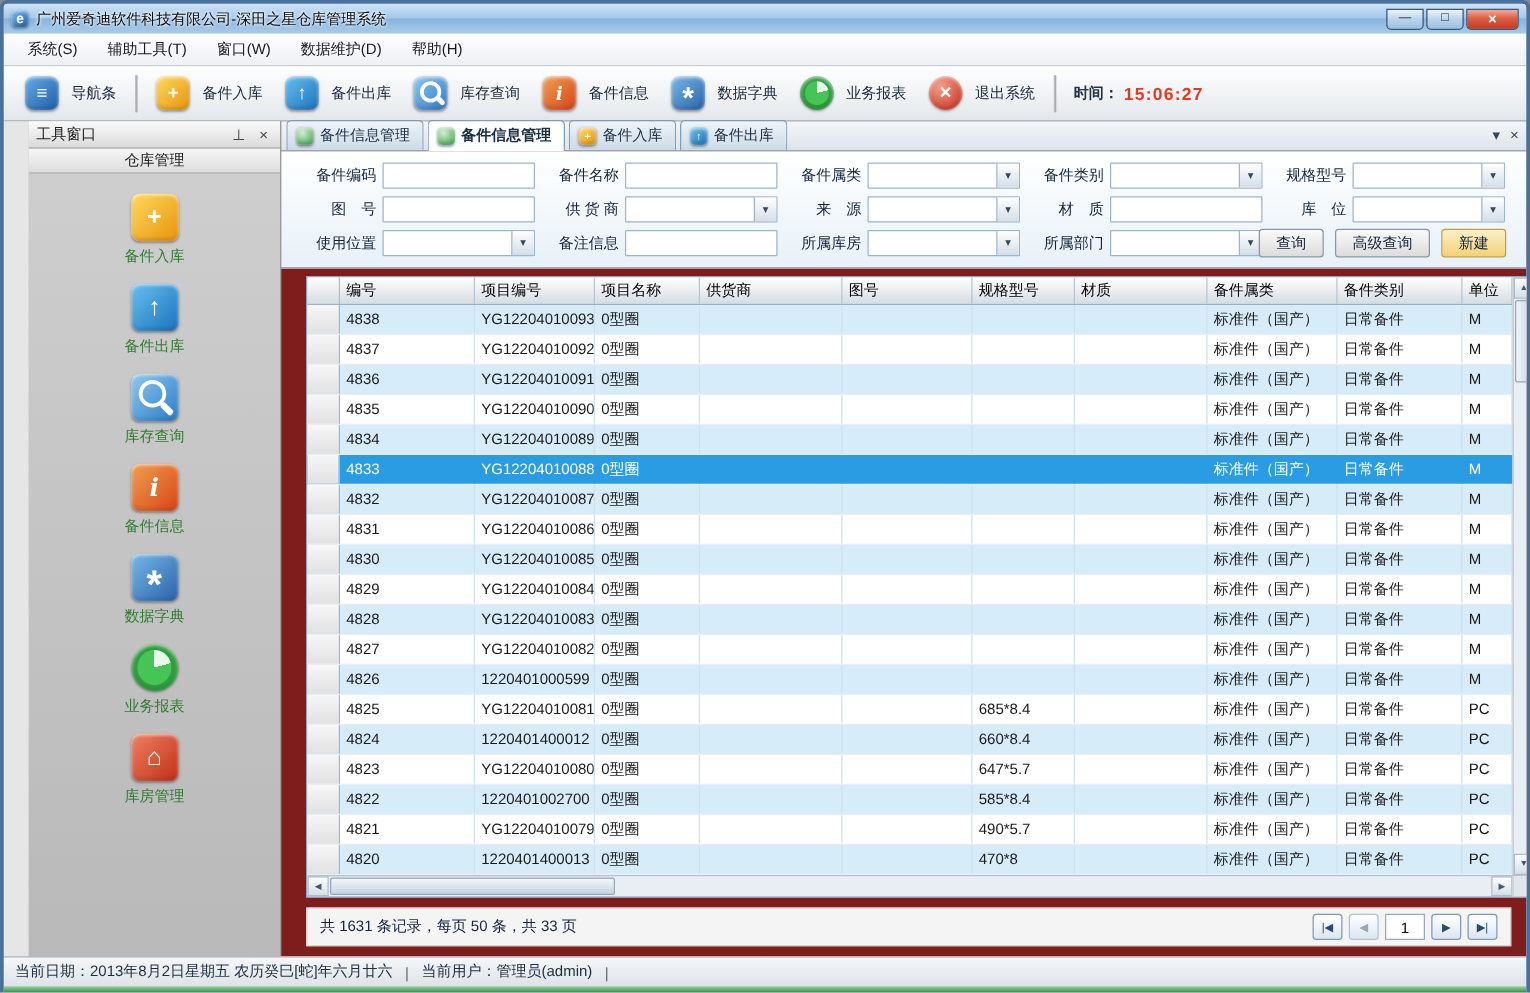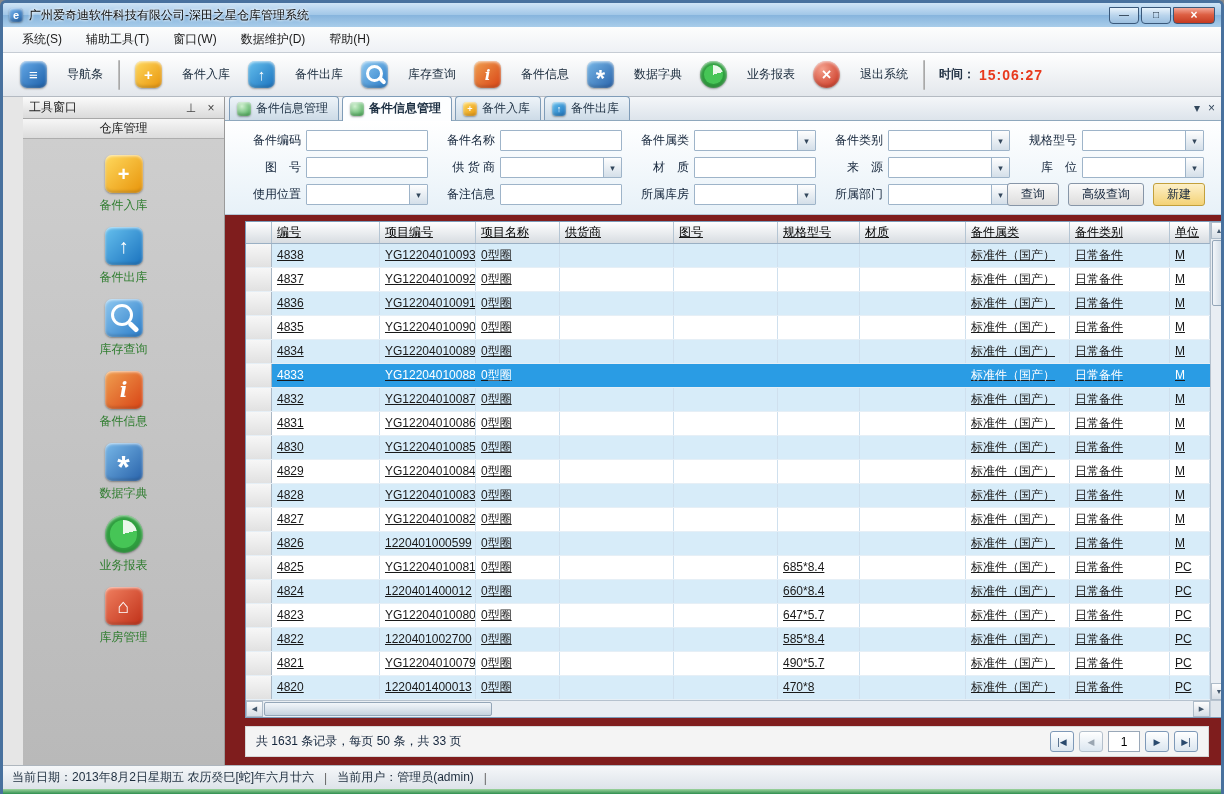--- a/index.html
+++ b/index.html
@@ -20,21 +20,21 @@
   .winbtn.close { width:42px; background:linear-gradient(#f4a898,#dd5f43 45%,#c53a21); color:#fff; font-size:12px; font-weight:bold; }
 
   
   .menubar { height:26px; flex:none; display:flex; align-items:center; gap:2px; padding:0 8px;
              background:linear-gradient(#fdfdfd,#eef1f5); border-bottom:1px solid #c6ccd4; }
   .menu-item { padding:3px 11px; border-radius:2px; }
 
   
   .toolbar { height:44px; flex:none; display:flex; align-items:center; padding:0 8px; gap:2px;
              background:linear-gradient(#ffffff,#e3e7ec); border-bottom:1px solid #b4bac2; }
-  .tb-item { display:flex; align-items:center; gap:20px; padding:4px 9px; border-radius:3px; }
+  .tb-item { display:flex; align-items:center; gap:10px; padding:4px 9px; border-radius:3px; }
   .tb-item.tb-divider { width:2px; height:30px; padding:0; margin:0 6px;
                         background:linear-gradient(90deg,#c8c8c8,#9e9e9e); }
   .tb-label { color:#17283a; }
   .tb-time { display:flex; align-items:center; gap:4px; padding-left:6px; }
   .time-label { font-weight:bold; color:#243447; }
   .time-value { color:#e8391d; font-weight:bold; font-size:14px; letter-spacing:1px; }
 
   
   .tile { position:relative; display:inline-flex; align-items:center; justify-content:center; flex:none;
           color:#fff; font-weight:bold; border-radius:7px;
@@ -106,21 +106,21 @@
   .form-buttons { position:absolute; right:16px; bottom:8px; display:flex; gap:9px; }
   .btn { height:23px; padding:0 13px; border:1px solid #8796a8; border-radius:3px;
          background:linear-gradient(#fafafa,#dcdcdc); font-size:12px; color:#12233a;
          font-family:"Liberation Sans","DejaVu Sans",sans-serif; }
   .btn.accent { background:linear-gradient(#fdf0c8,#f3d276); border-color:#c2a03c; }
 
   
   .table-zone { flex:none; padding:6px 0 0 20px; }
   .grid { width:983px; border:1px solid #7c9cba; background:#fff; display:flex; flex-direction:column; }
   .grid-top { display:flex; }
-  .grid-left { width:964px; flex:none;text-decoration:underline; }
+  .grid-left { width:964px; flex:none; }
   .grid-head { height:22px; display:flex; background:linear-gradient(#ffffff,#d7dce1); border-bottom:1px solid #9ab0c4; }
   .gh-corner { width:26px; flex:none; border-right:1px solid #aebfce; }
   .gh-cols { flex:1; display:flex; overflow:hidden; }
   .gh-cell { flex:none; padding:0 5px; line-height:21px; border-right:1px solid #b5c5d3;
              color:#000; overflow:hidden; white-space:nowrap; }
   .g-rows  { }
   .g-row { display:flex; height:24px; background:#fff; border-bottom:1px solid #e6eff6; }
   .g-rows div.g-row:nth-of-type(odd) { background:#d7ecf9; }
   .g-rh { width:26px; flex:none; display:flex; align-items:center; justify-content:center;
           background:linear-gradient(180deg,#f7f7f7,#e1e1e1); border-right:1px solid #aab8c6; font-size:8px; color:#111; }
@@ -374,27 +374,27 @@
                   <span class="f-label">图　号</span>
                   <span class="f-control f-input"></span>
                 </div>
 
                 <div class="f-cell">
                   <span class="f-label">供 货 商</span>
                   <span class="f-control f-select"></span>
                 </div>
 
                 <div class="f-cell">
+                  <span class="f-label">来　源</span>
+                  <span class="f-control f-select"></span>
+                </div>
+
+                <div class="f-cell">
                   <span class="f-label">材　质</span>
                   <span class="f-control f-input"></span>
-                </div>
-
-                <div class="f-cell">
-                  <span class="f-label">来　源</span>
-                  <span class="f-control f-select"></span>
                 </div>
 
                 <div class="f-cell">
                   <span class="f-label">库　位</span>
                   <span class="f-control f-select"></span>
                 </div>
               </div>
 
             <div class="f-row">
 

